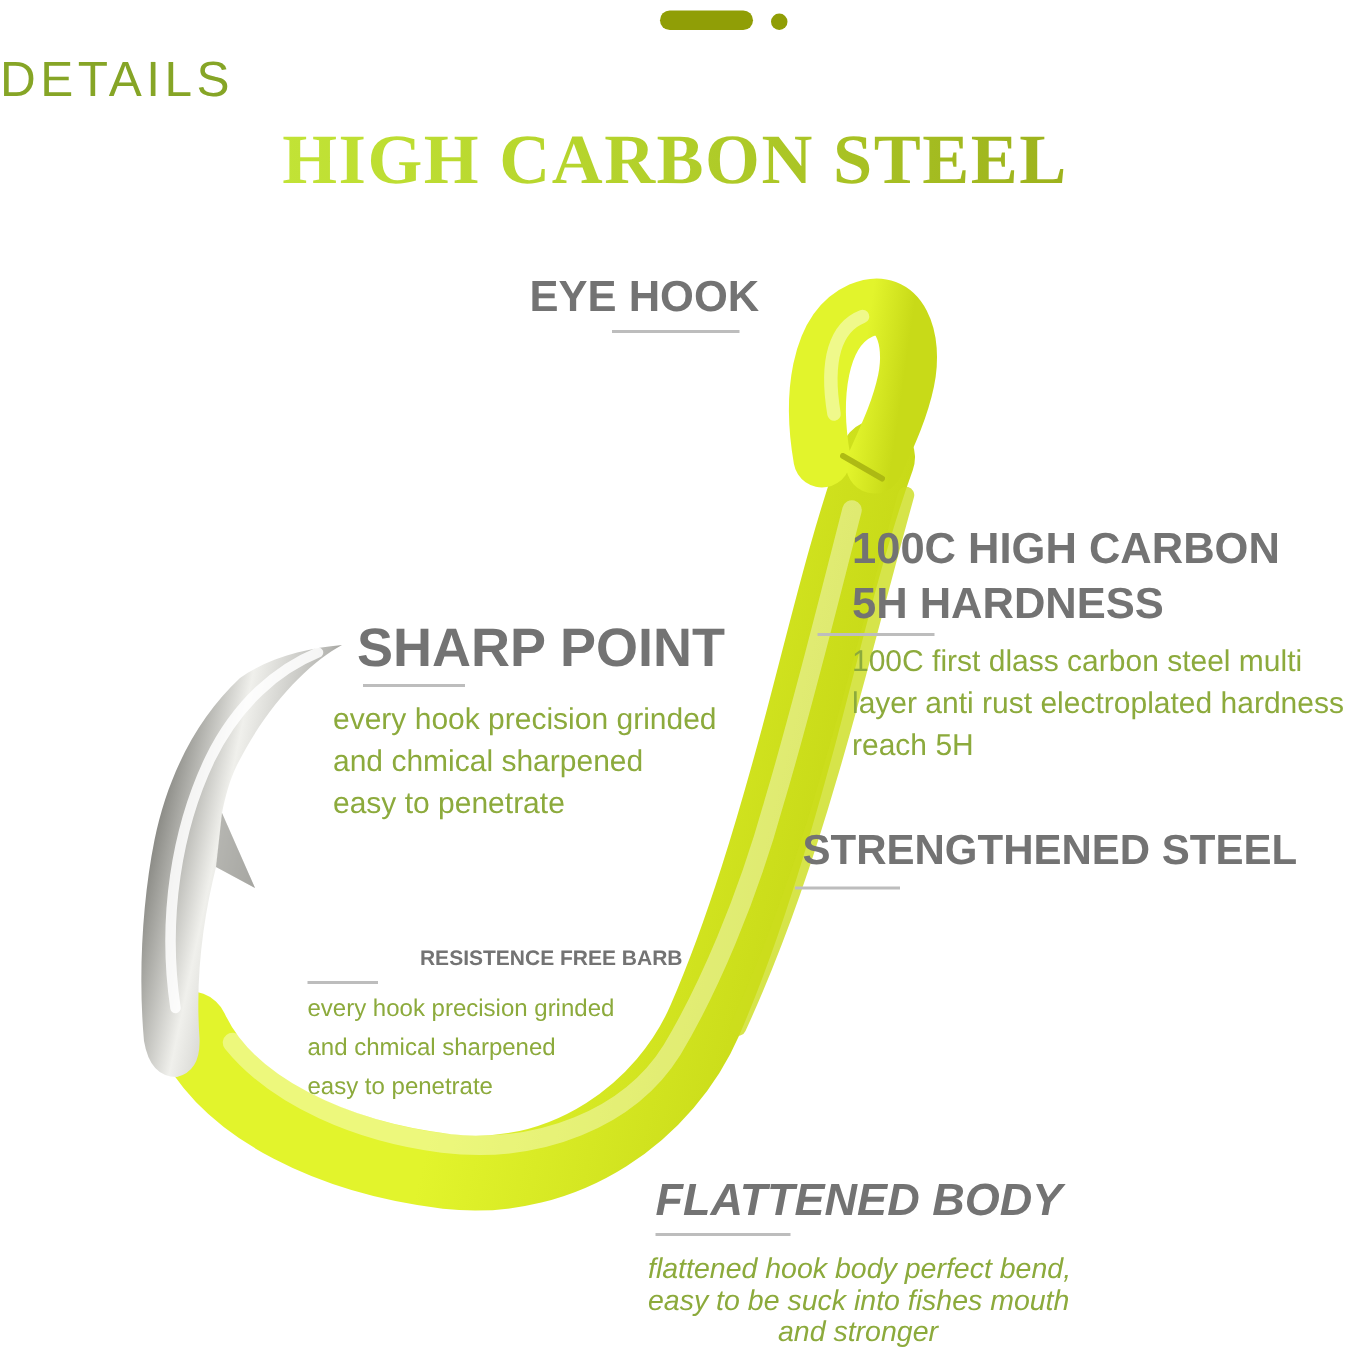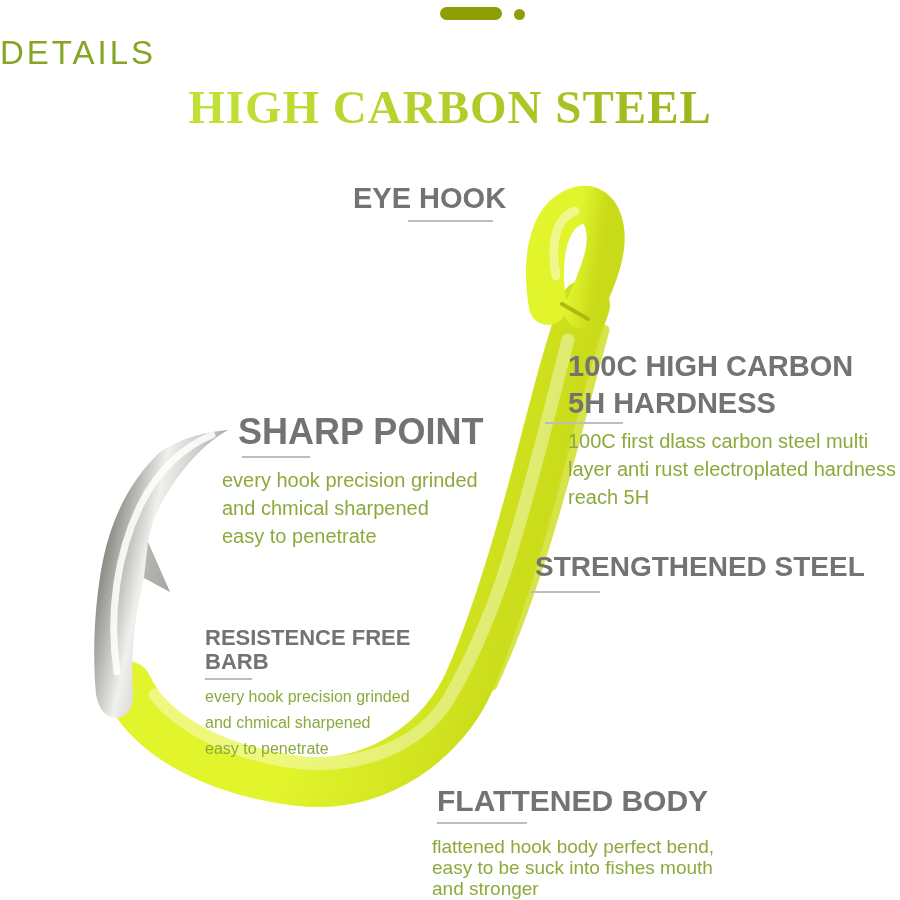--- a/index.html
+++ b/index.html
@@ -48,30 +48,30 @@
   .c-sharp .body{margin-top:8px;}
   .c-sharp .line{font-size:20px;line-height:28px;}
 
   .c-bend{left:527px;top:550px;width:340px;}
   .c-bend h3{font-size:28px;line-height:34px;margin-left:8px;}
   .c-bend .rule{width:70px;margin:7px 0 0 3px;}
   .c-bend .body{margin-top:8px;}
   .c-bend .line{font-size:20px;line-height:29px;}
 
   .c-barb{left:205px;top:626px;width:250px;}
-  .c-barb h3{font-size:22px;line-height:24px;}
+  .c-barb h3{font-size:14px;line-height:24px;text-align:right;}
   .c-barb .rule{width:47px;margin:4px 0 0 0;}
   .c-barb .body{margin-top:4px;}
   .c-barb .line{font-size:16px;line-height:26px;}
 
-  .c-flat{left:432px;top:783px;width:280px;}
+  .c-flat{left:432px;top:783px;width:280px;font-style:italic;}
   .c-flat h3{font-size:30px;line-height:36px;margin-left:5px;}
   .c-flat .rule{width:90px;margin:3px 0 0 5px;}
   .c-flat .body{margin-top:12px;}
-  .c-flat .line{font-size:19px;line-height:21px;}
+  .c-flat .line{font-size:19px;line-height:21px;text-align:center;}
 </style>
 </head>
 <body>
 
 <div class="orn-bar"></div>
 <div class="orn-dot"></div>
 
 <div class="kicker">DETAILS</div>
 <div class="title">HIGH CARBON STEEL</div>
 

